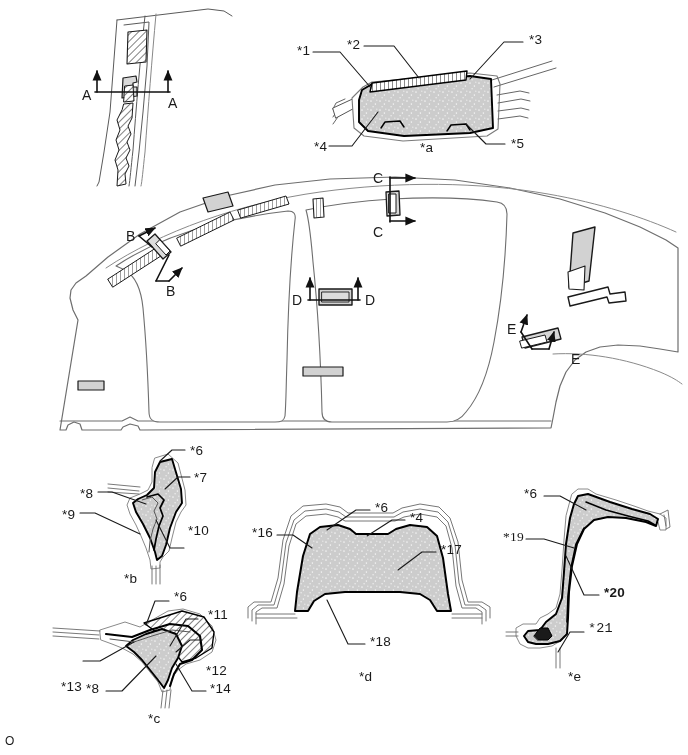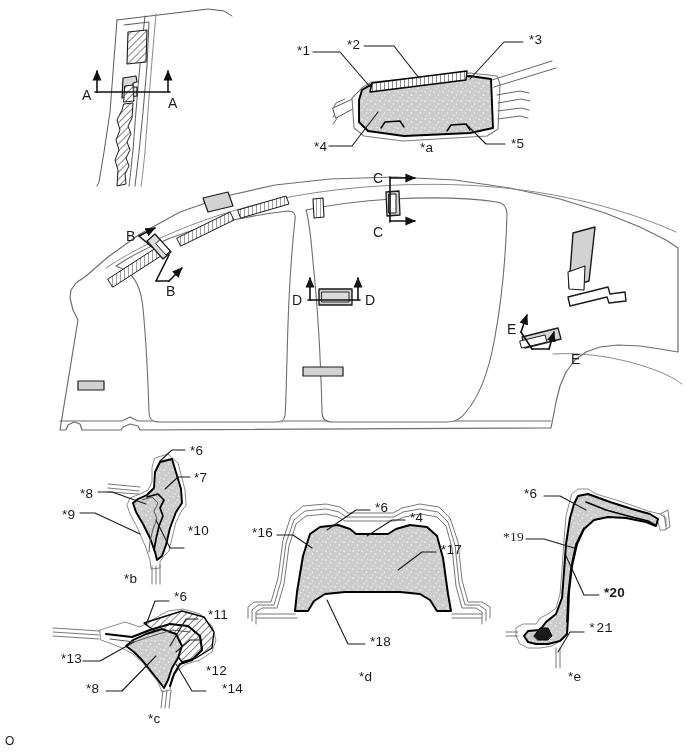--- a/index.html
+++ b/index.html
@@ -427,23 +427,23 @@
 
   <div class="lbl" style="left:190px; top:444px;">*6</div>
   <div class="lbl" style="left:194px; top:471px;">*7</div>
   <div class="lbl" style="left:80px;  top:487px;">*8</div>
   <div class="lbl" style="left:62px;  top:508px;">*9</div>
   <div class="lbl" style="left:188px; top:524px;">*10</div>
 
   <div class="lbl" style="left:174px; top:590px;">*6</div>
   <div class="lbl" style="left:208px; top:608px;text-align:right;">*11</div>
   <div class="lbl" style="left:206px; top:629px;margin-top:35px;">*12</div>
-  <div class="lbl" style="left:61px;  top:652px;">*13</div>
+  <div class="lbl" style="left:61px;  top:680px;">*13</div>
   <div class="lbl" style="left:86px;  top:682px;">*8</div>
-  <div class="lbl" style="left:210px; top:682px;margin-left:12px;">*14</div>
+  <div class="lbl" style="left:210px; top:682px;">*14</div>
 
   <div class="lbl" style="left:375px; top:501px;">*6</div>
   <div class="lbl" style="left:410px; top:511px;">*4</div>
   <div class="lbl" style="left:252px; top:526px;">*16</div>
   <div class="lbl" style="left:441px; top:543px;">*17</div>
   <div class="lbl" style="left:370px; top:635px;">*18</div>
 
   <div class="lbl" style="left:524px; top:487px;">*6</div>
   <div class="lbl" style="left:503px; top:530px;font-family:Liberation Serif, serif;">*19</div>
   <div class="lbl" style="left:604px; top:586px;font-weight:bold;">*20</div>

